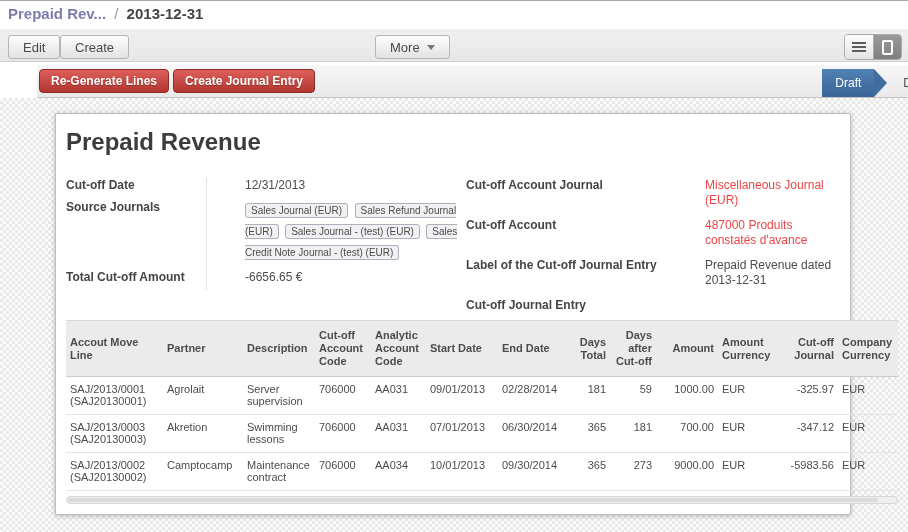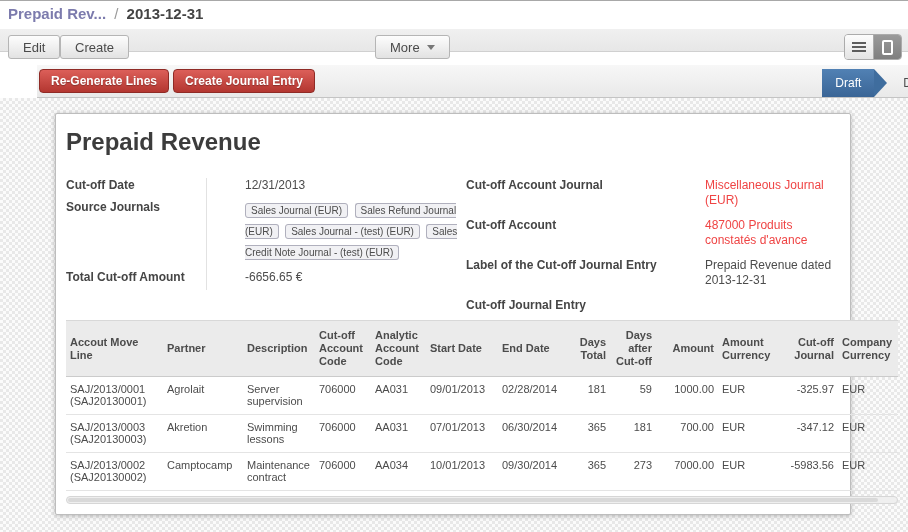--- a/index.html
+++ b/index.html
@@ -8,21 +8,21 @@
   #app { position:relative; width:908px; height:532px; overflow:hidden; border-top:1px solid #a8a8a8; }
 
   
   #topbar { position:absolute; left:0; top:1px; width:908px; height:42px; background:#fff; }
   .breadcrumb { position:absolute; left:8px; top:3px; font-size:15px; font-weight:bold; white-space:nowrap; }
   .breadcrumb .bc-link { color:#7c7bad; cursor:pointer; }
   .breadcrumb .bc-sep { color:#999; font-weight:normal; padding:0 4px; }
   .breadcrumb .bc-current { color:#444; }
 
   
-  #toolbar { position:absolute; left:0; top:28px; width:908px; height:23px;
+  #toolbar { position:absolute; left:0; top:28px; width:908px; height:33px;
     background:linear-gradient(#f0f0f0,#e7e7e7); border-bottom:1px solid #d0d0d0; }
   .btn { display:inline-flex; align-items:center; justify-content:center; height:24px;
     padding:0 14px; font-size:13px; color:#4a4a4a; background:linear-gradient(#fdfdfd,#e2e2e2);
     border:1px solid #b5b5b5; border-radius:3px; cursor:pointer; }
   #btn-edit { position:absolute; left:8px; top:6px; }
   #btn-create { position:absolute; left:60px; top:6px; }
   #btn-more { position:absolute; left:375px; top:6px; }
   .caret { display:inline-block; width:0; height:0; margin-left:7px;
     border-left:4px solid transparent; border-right:4px solid transparent; border-top:5px solid #777; }
   .switcher { position:absolute; right:6px; top:5px; display:flex; border:1px solid #ababab;
@@ -235,21 +235,21 @@
             <tr>
               <td>SAJ/2013/0002 (SAJ20130002)</td>
               <td>Camptocamp</td>
               <td>Maintenance contract</td>
               <td>706000</td>
               <td>AA034</td>
               <td>10/01/2013</td>
               <td>09/30/2014</td>
               <td class="num">365</td>
               <td class="num">273</td>
-              <td class="num">7000.00</td>
+              <td class="num">9000.00</td>
               <td>EUR</td>
               <td class="num">-5983.56</td>
               <td>EUR</td>
             </tr>
           </tbody>
       </table>
       <div class="hscroll">
         <div class="thumb"></div>
       </div>
     </div>

